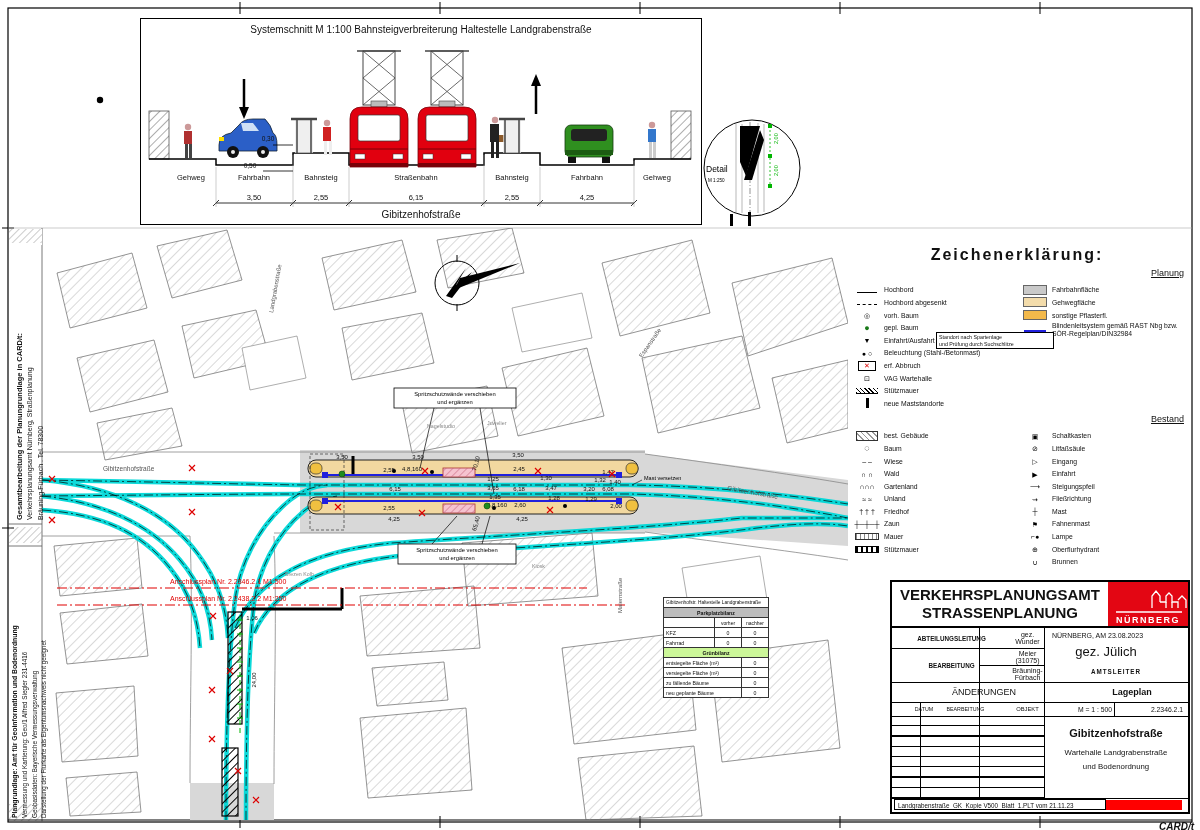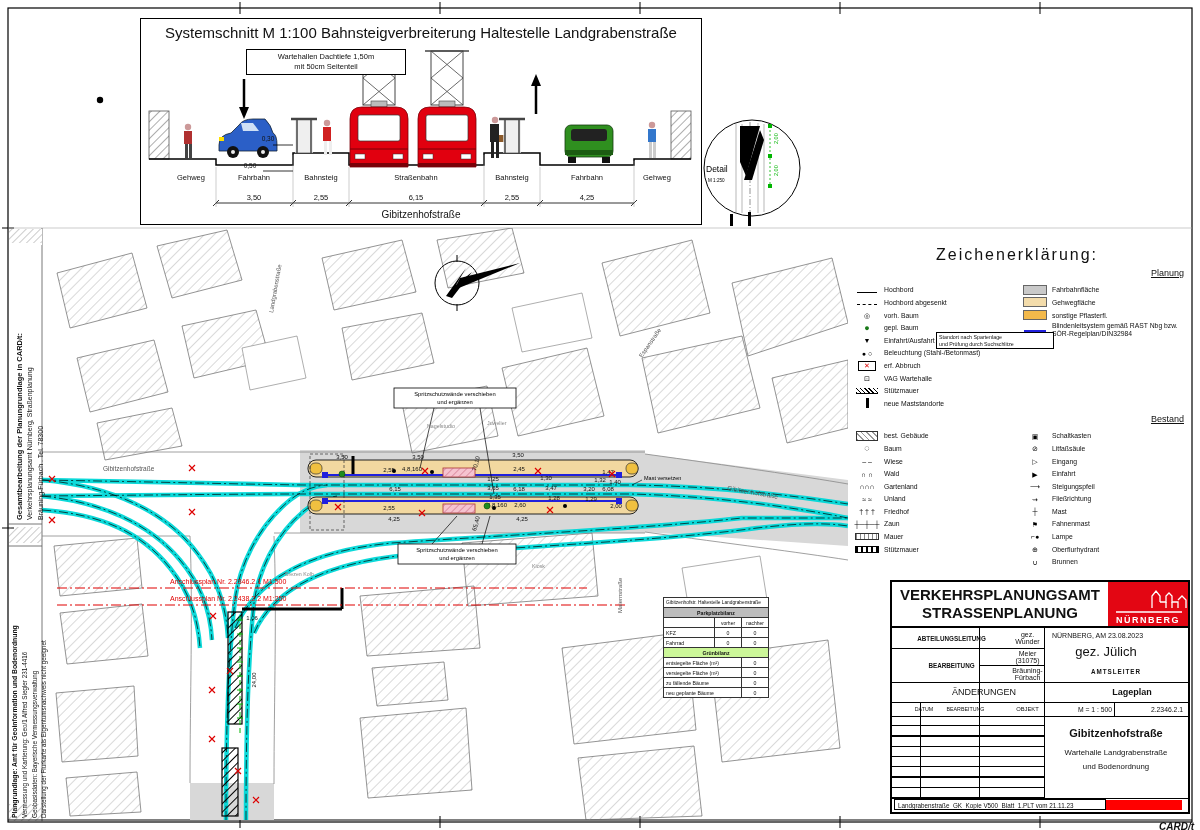--- a/index.html
+++ b/index.html
@@ -2,29 +2,29 @@
 <html><head>
 <meta charset="utf-8">
 <style>
   html,body{margin:0;padding:0;background:#888;}
   .sheet{position:relative;width:1200px;height:830px;background:#fff;overflow:hidden;
          font-family:"Liberation Sans",sans-serif;color:#111;}
   .abs{position:absolute;}
   svg text{font-family:"Liberation Sans",sans-serif;}
   
   .cs-panel{left:140px;top:18px;width:560px;height:205px;border:1px solid #000;background:#fff;}
-  .cs-title{left:0;top:5px;width:100%;text-align:center;font-size:15px;}
+  .cs-title{left:0;top:5px;width:100%;text-align:center;font-size:10px;}
   .cs-note{left:105px;top:30px;width:158px;border:1px solid #000;text-align:center;font-size:7.5px;line-height:1.35;padding:2px 0;background:#fff;}
   .cs-label{top:154px;width:64px;text-align:center;font-size:7.5px;}
   .cs-dim{top:174px;width:50px;text-align:center;font-size:7.5px;}
   .cs-dim-sm{font-size:6.5px;}
   .cs-street{left:0;top:190px;width:100%;text-align:center;font-size:10px;}
   
   .legend{left:850px;top:246px;width:334px;}
-  .lg-title{text-align:center;font-size:16px;font-weight:normal;letter-spacing:2px;}
+  .lg-title{text-align:center;font-size:16px;font-weight:bold;letter-spacing:2px;}
   .lg-sub{text-align:right;font-size:9px;text-decoration:underline;margin-top:4px;}
   .lg-cols{display:flex;margin-top:6px;}
   .lg-col-l{width:168px;}
   .lg-col-r{width:166px;}
   .lg-row{display:flex;align-items:center;min-height:12.6px;}
   .ic{flex:0 0 34px;text-align:center;font-size:7px;line-height:1;color:#000;}
   .lg-lab{font-size:6.8px;line-height:1.15;}
   .ln{display:inline-block;width:20px;border-top:1.6px solid #000;}
   .lndash{display:inline-block;width:20px;border-top:1.6px dashed #000;}
   .sw{display:inline-block;width:22px;height:8px;border:1px solid #666;}
@@ -447,24 +447,20 @@
         <line x1="208" y1="148" x2="208" y2="188" stroke="#999" stroke-width="0.5"></line>
         <line x1="343" y1="136" x2="343" y2="188" stroke="#999" stroke-width="0.5"></line>
         <line x1="399" y1="148" x2="399" y2="188" stroke="#999" stroke-width="0.5"></line>
         <line x1="493" y1="142" x2="493" y2="188" stroke="#999" stroke-width="0.5"></line>
         <line x1="132" y1="126" x2="152" y2="126"></line>
           <line x1="122" y1="152" x2="152" y2="152"></line>
       </g>
     </svg>
 
     <span class="abs cs-title">Systemschnitt M 1:100 Bahnsteigverbreiterung Haltestelle Landgrabenstraße</span>
-    <div class="abs cs-note">
-      <div>Wartehallen Dachtiefe 1,50m</div>
-      <div>mit 50cm Seitenteil</div>
-    </div>
     <span class="abs cs-label" style="left:18px">Gehweg</span>
     <span class="abs cs-label" style="left:81px">Fahrbahn</span>
     <span class="abs cs-label" style="left:148px">Bahnsteig</span>
     <span class="abs cs-label" style="left:243px">Straßenbahn</span>
     <span class="abs cs-label" style="left:339px">Bahnsteig</span>
     <span class="abs cs-label" style="left:414px">Fahrbahn</span>
     <span class="abs cs-label" style="left:484px">Gehweg</span>
     <span class="abs cs-dim" style="left:88px">3,50</span>
     <span class="abs cs-dim" style="left:155px">2,55</span>
     <span class="abs cs-dim" style="left:250px">6,15</span>

